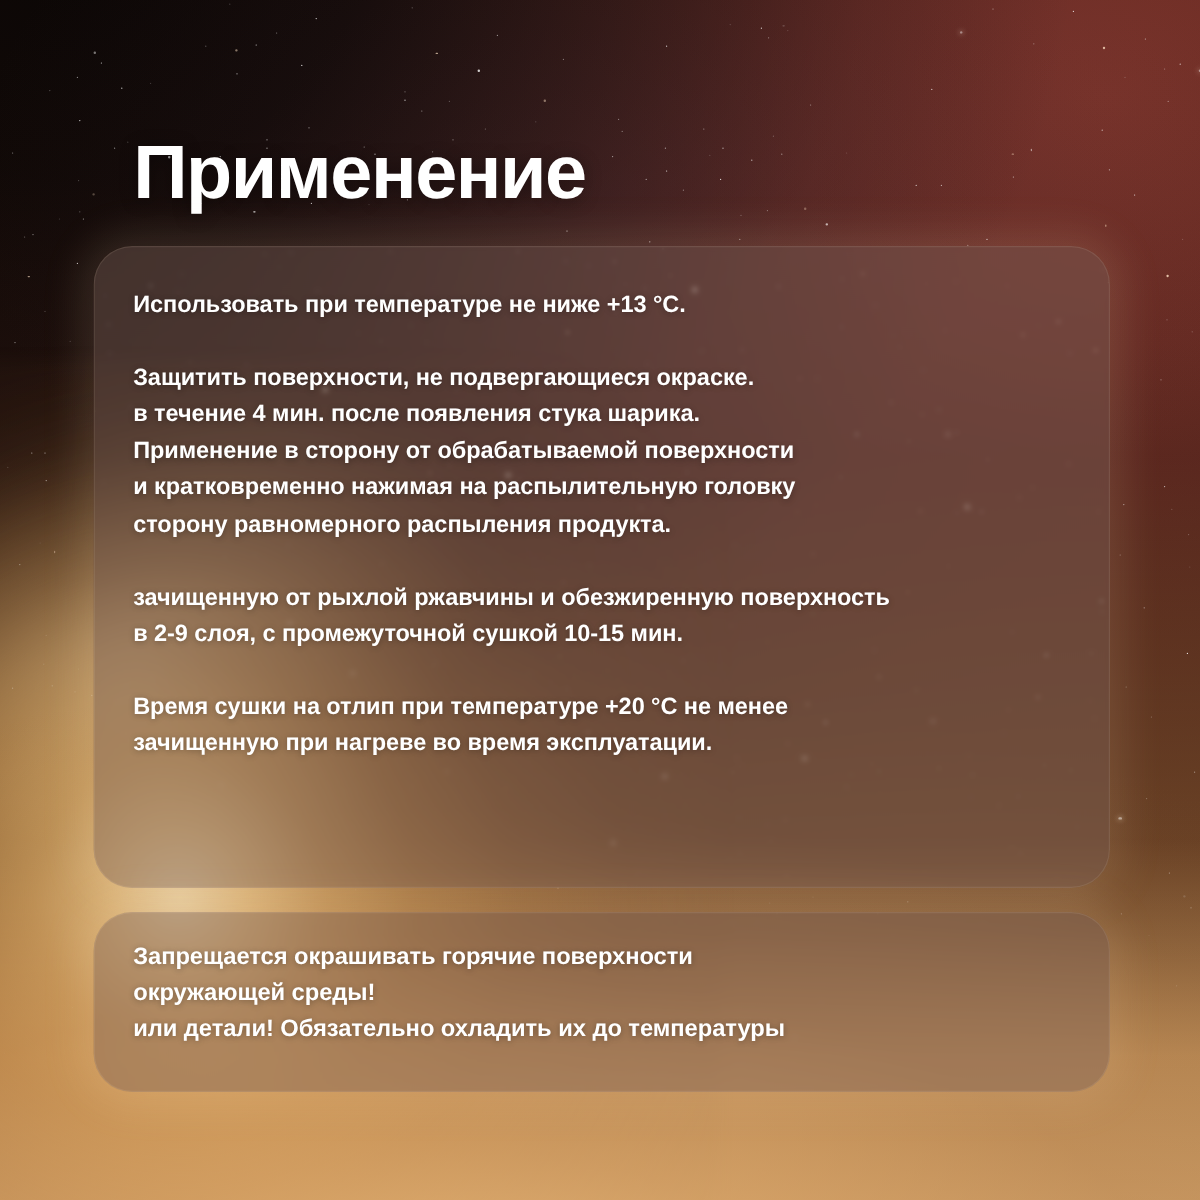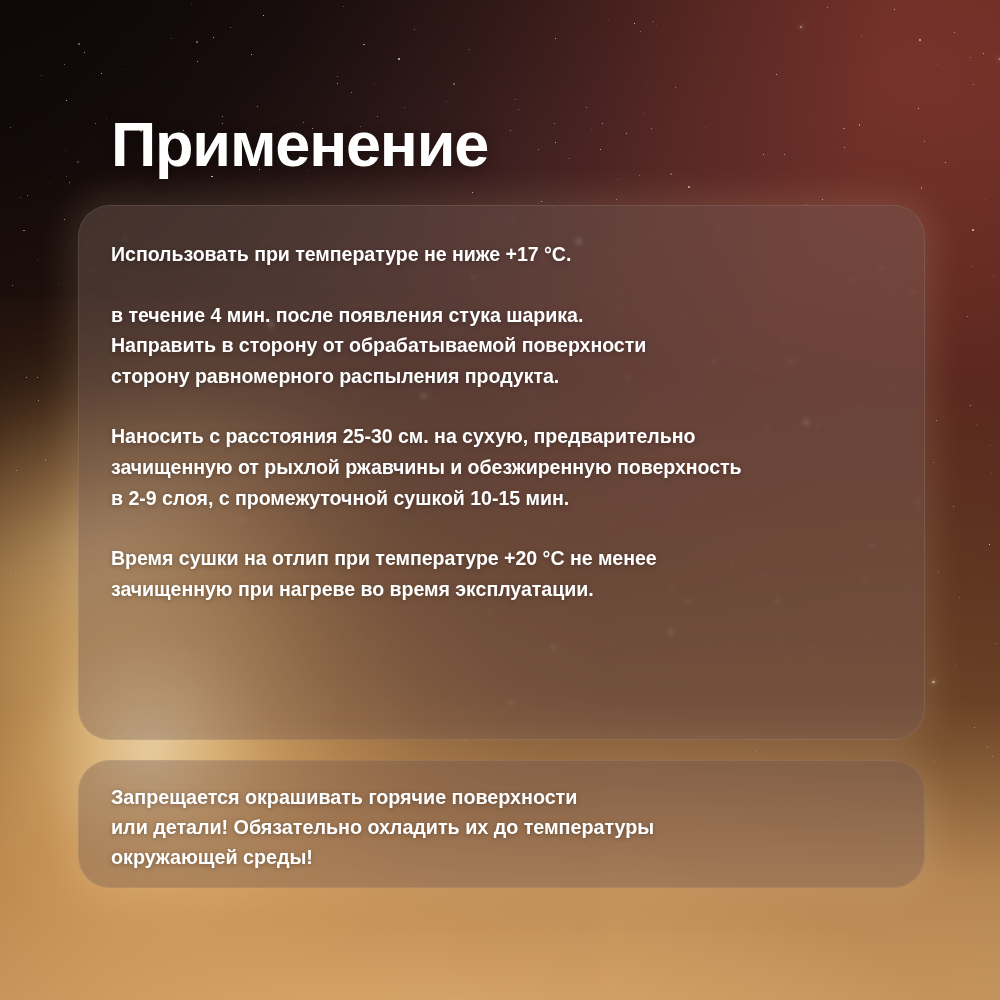--- a/index.html
+++ b/index.html
@@ -130,21 +130,21 @@
     width:847px;
     border-radius:32px;
     background:rgba(128,103,92,0.42);
     box-shadow:
       0 0 34px 10px rgba(255,226,178,0.13),
       inset 0 0 0 1px rgba(255,236,205,0.10);
     backdrop-filter:blur(2px);
     -webkit-backdrop-filter:blur(2px);
   }
   #card-main    { top:205px; height:535px; }
-  #card-warning { top:760px; height:128px; }
+  #card-warning { top:760px; height:150px; }
 
   
   .body-text {
     position:absolute;
     left:33px;
     right:26px;
     top:34px;
     color:#ffffff;
     font-size:19.6px;
     font-weight:700;
@@ -645,40 +645,41 @@
       <i style="left: 294.5px; top: 824.3px; width: 1.1px; height: 1.1px; opacity: 0.079;"></i>
       <i style="left: 251.1px; top: 256.5px; width: 1.1px; height: 1.1px; opacity: 0.798;"></i>
       <i style="left: 126.4px; top: 452.2px; width: 1.1px; height: 1.1px; opacity: 0.152;"></i>
     </div>
 
   <h1 class="title">Применение</h1>
 
   <section class="card" id="card-main">
     <div class="body-text" id="main-text">
         <p class="para">
-          <span class="ln">Использовать при температуре не ниже +17 °C.</span>
+          <span class="ln">Использовать при температуре не ниже +13 °C.</span>
         </p>
         <p class="para">
+          <span class="ln">Защитить поверхности, не подвергающиеся окраске.</span>
           <span class="ln">в течение 4 мин. после появления стука шарика.</span>
-          <span class="ln">Направить в сторону от обрабатываемой поверхности</span>
+          <span class="ln">Применение в сторону от обрабатываемой поверхности</span>
+          <span class="ln">и кратковременно нажимая на распылительную головку</span>
           <span class="ln">сторону равномерного распыления продукта.</span>
         </p>
         <p class="para">
-          <span class="ln">Наносить с расстояния 25-30 см. на сухую, предварительно</span>
           <span class="ln">зачищенную от рыхлой ржавчины и обезжиренную поверхность</span>
           <span class="ln">в 2-9 слоя, с промежуточной сушкой 10-15 мин.</span>
         </p>
         <p class="para">
           <span class="ln">Время сушки на отлип при температуре +20 °C не менее</span>
           <span class="ln">зачищенную при нагреве во время эксплуатации.</span>
         </p>
       </div>
   </section>
 
   <section class="card" id="card-warning">
     <div class="warn-text" id="warn-text">
         <span class="ln">Запрещается окрашивать горячие поверхности</span>
+        <span class="ln">окружающей среды!</span>
         <span class="ln">или детали! Обязательно охладить их до температуры</span>
-        <span class="ln">окружающей среды!</span>
       </div>
   </section>
 
 </div>
 
 </body></html>

